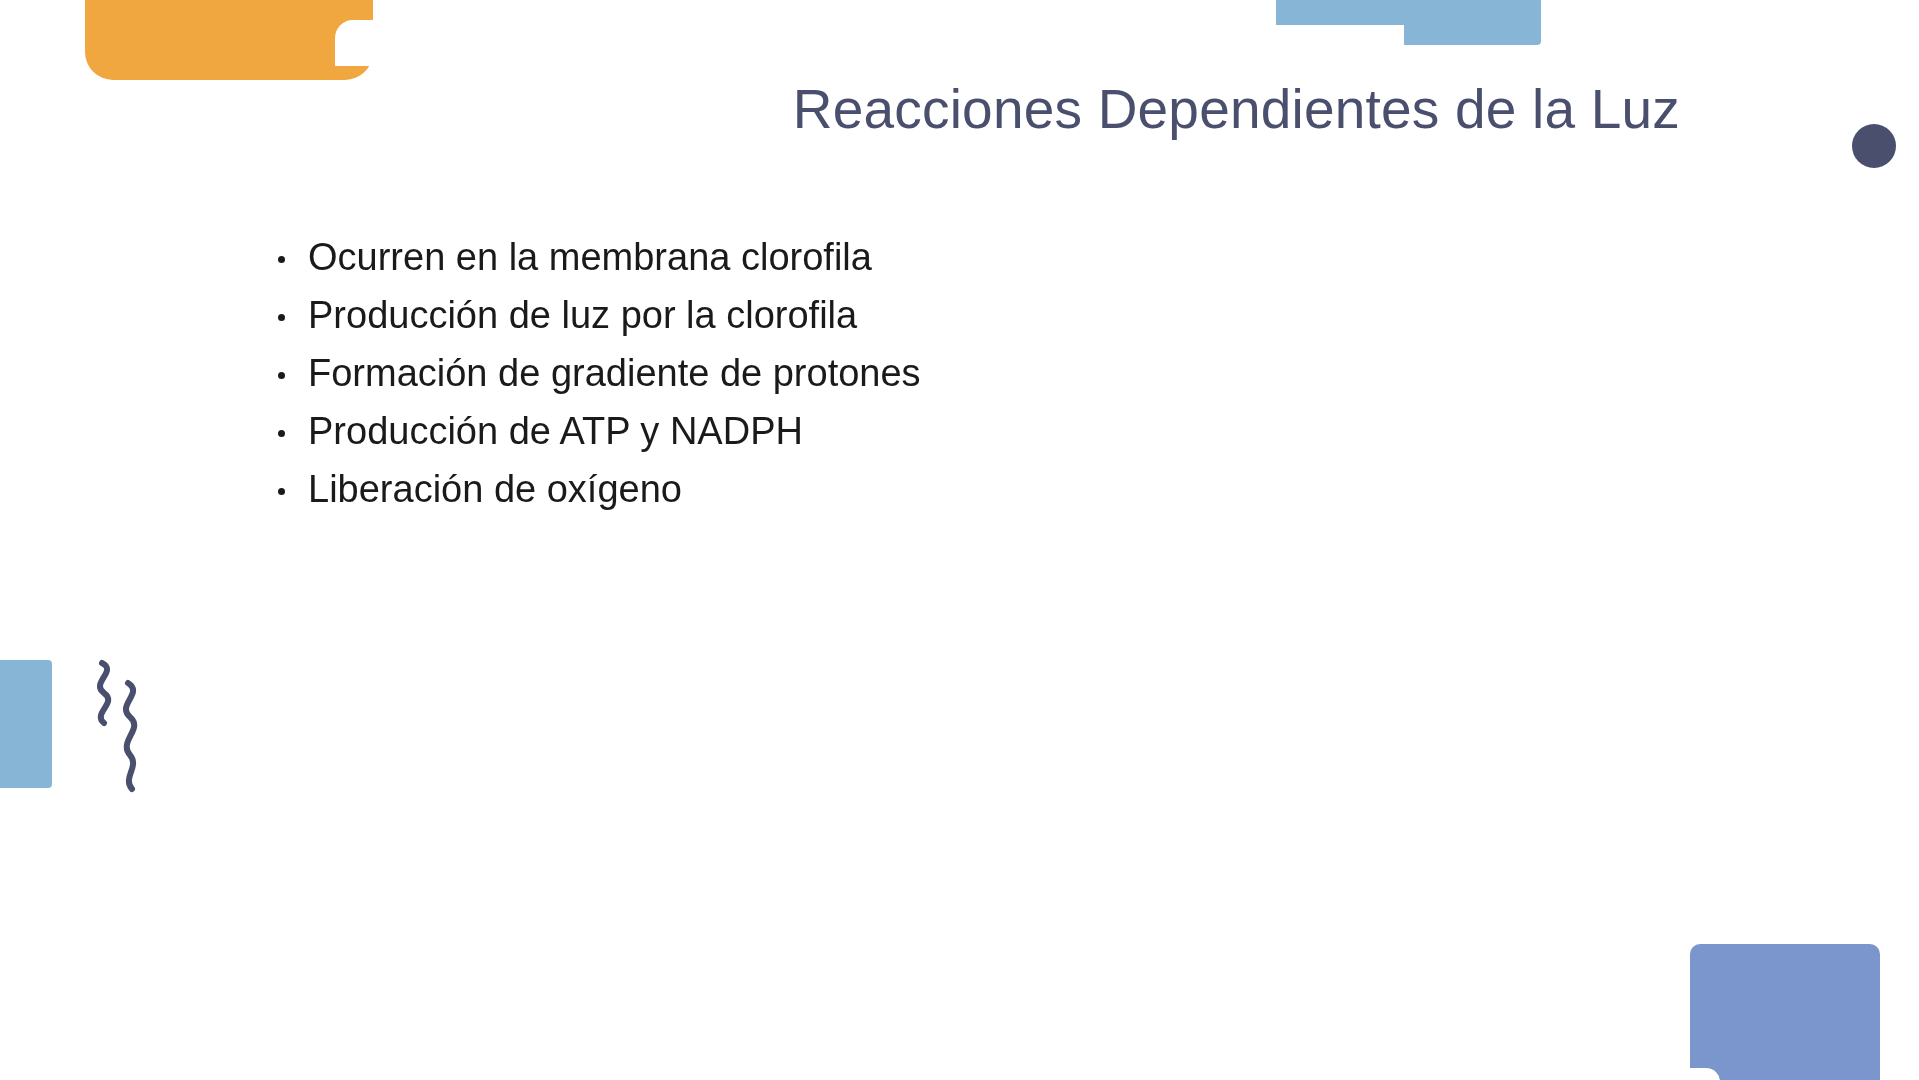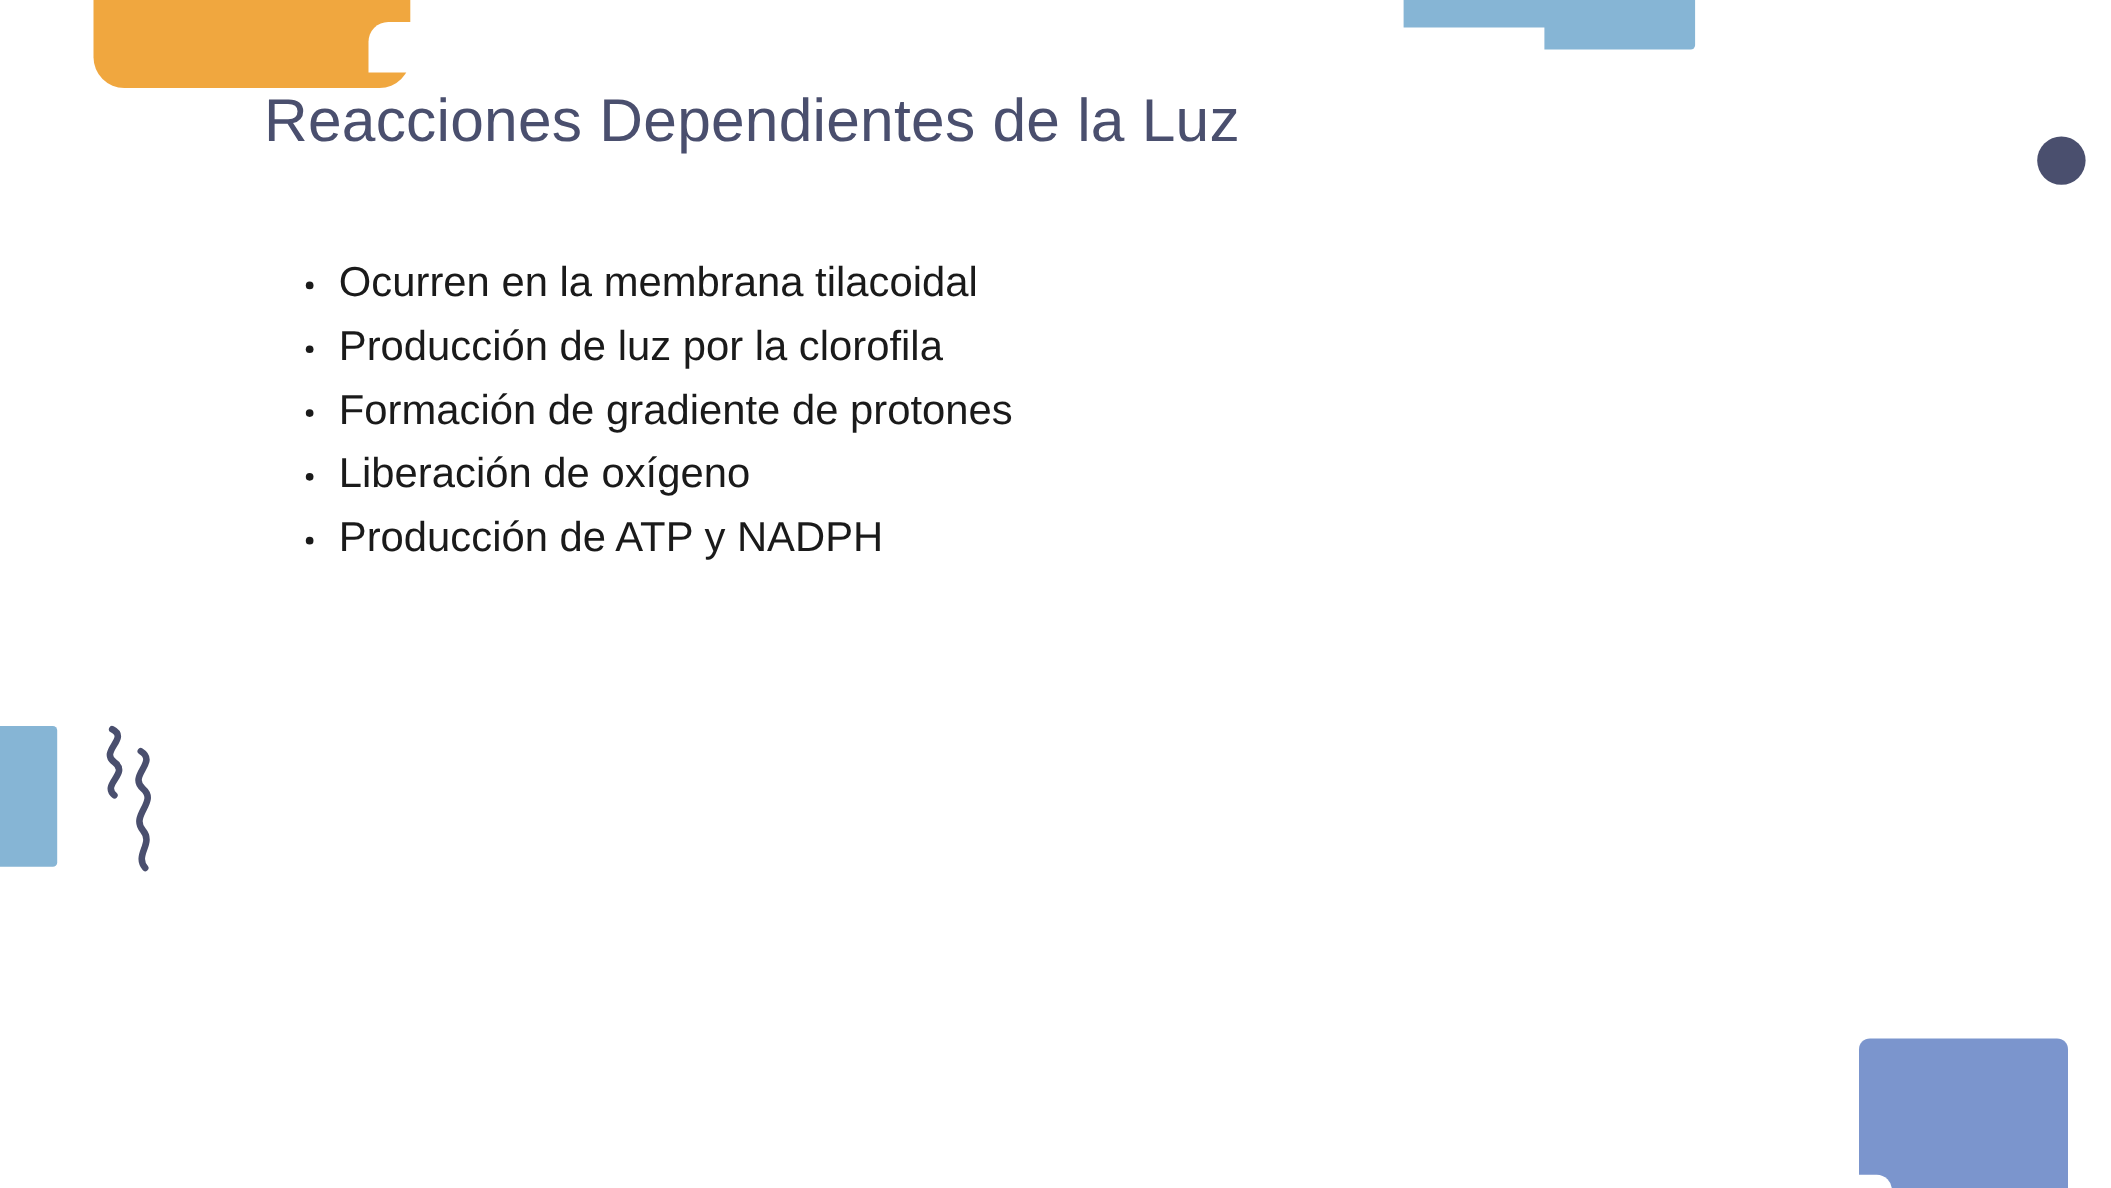--- a/index.html
+++ b/index.html
@@ -111,21 +111,21 @@
     border-radius: 0 14px 0 0;
   }
 
   
 
   .slide-title {
     position: absolute;
     left: 240px;
     top: 78px;
     width: 1440px;
-    text-align: left;
+    text-align: right;
     font-size: 55px;
     line-height: 1.15;
     color: #4a4f6e;
     font-weight: normal;
     letter-spacing: 0.2px;
     margin: 0;
   }
 
   .bullet-list {
     position: absolute;
@@ -170,20 +170,20 @@
   <svg class="deco-squiggle" viewBox="0 0 70 150">
     <path d="M14 8 C 30 16, 2 28, 16 38 C 30 48, 4 58, 16 68" fill="none" stroke="#4a4f6e" stroke-width="6" stroke-linecap="round"></path>
     <path d="M40 28 C 56 38, 28 50, 42 62 C 56 74, 30 86, 42 100 C 52 112, 34 122, 44 134" fill="none" stroke="#4a4f6e" stroke-width="6" stroke-linecap="round"></path>
   </svg>
 
   <div class="deco-bottom-blue"></div>
 
   <h1 class="slide-title">Reacciones Dependientes de la Luz</h1>
 
   <ul class="bullet-list">
-    <li class="bullet-item">Ocurren en la membrana tilacoidal</li>
+    <li class="bullet-item">Ocurren en la membrana clorofila</li>
     <li class="bullet-item">Producción de luz por la clorofila</li>
     <li class="bullet-item">Formación de gradiente de protones</li>
+    <li class="bullet-item">Producción de ATP y NADPH</li>
     <li class="bullet-item">Liberación de oxígeno</li>
-    <li class="bullet-item">Producción de ATP y NADPH</li>
   </ul>
 
 </div>
 
 </body></html>

